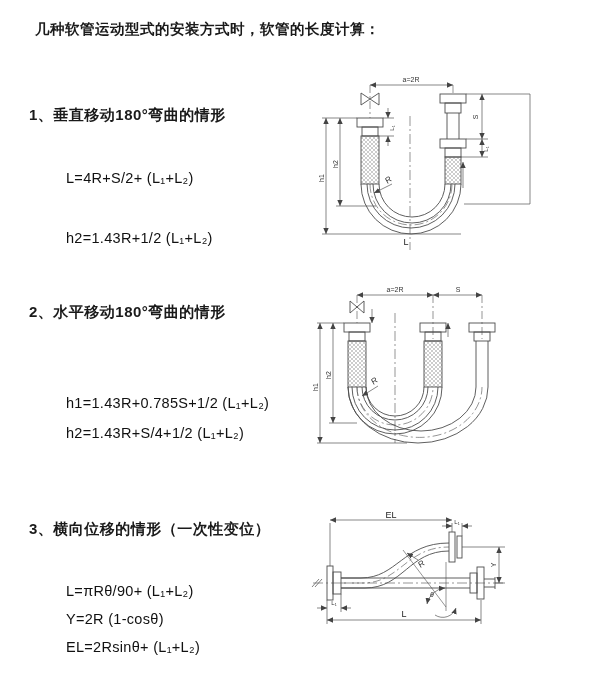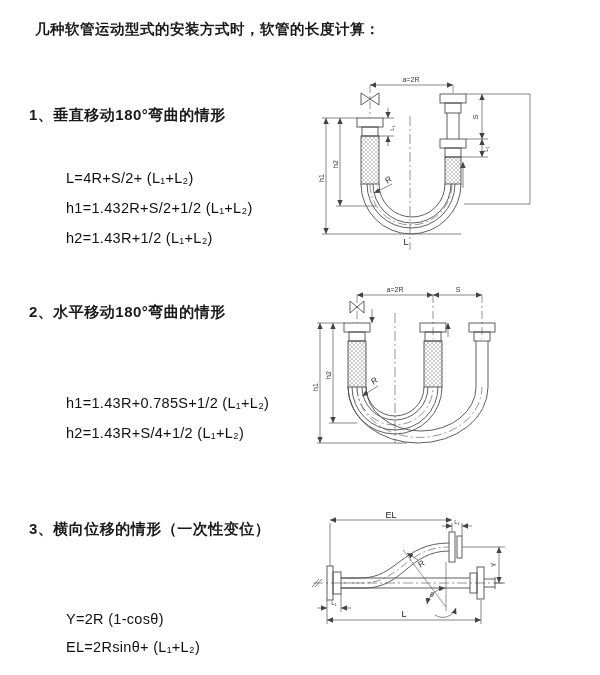--- a/index.html
+++ b/index.html
@@ -27,21 +27,20 @@
 </style>
 </head>
 <body>
 
 <div id="canvas">
 
   <div class="doc-title">几种软管运动型式的安装方式时，软管的长度计算：</div>
 
   <div class="sec-heading" style="top:106px">1、垂直移动180°弯曲的情形</div>
   <div class="formula" style="top:133px">L=4R+S/2+ (L₁+L₂)</div>
-  <div class="formula" style="top:163px">h1=1.432R+S/2+1/2 (L₁+L₂)</div>
   <div class="formula" style="top:193px">h2=1.43R+1/2 (L₁+L₂)</div>
 
   <svg style="left:316px;top:72px" width="272" height="182" viewBox="0 0 272 182">
     <defs>
       <pattern id="br1" width="4" height="4" patternUnits="userSpaceOnUse">
         <path d="M0,4 L4,0 M0,0 L4,4" stroke="#999" stroke-width="0.5"></path>
       </pattern>
       <marker id="m1" markerWidth="7" markerHeight="7" refX="6" refY="3.5" orient="auto-start-reverse" markerUnits="userSpaceOnUse">
         <path d="M0,0.8 L6,3.5 L0,6.2 Z" fill="#444"></path>
       </marker>
@@ -169,20 +168,21 @@
       <line x1="66" y1="103" x2="50" y2="113" marker-end="url(#m2)"></line>
     </g>
     <text class="dimtxt" x="83" y="9" text-anchor="middle">a=2R</text>
     <text class="dimtxt" x="146" y="9" text-anchor="middle">S</text>
     <text class="dimtxt" x="6" y="104" text-anchor="middle" transform="rotate(-90 6 104)">h1</text>
     <text class="dimtxt" x="19" y="92" text-anchor="middle" transform="rotate(-90 19 92)">h2</text>
     <text class="rlab" x="64" y="100" text-anchor="middle" transform="rotate(-40 64 100)">R</text>
   </svg>
 
   <div class="sec-heading" style="top:520px">3、横向位移的情形（一次性变位）</div>
+  <div class="formula" style="top:546px">L=πRθ/90+ (L₁+L₂)</div>
   <div class="formula" style="top:574px">Y=2R (1-cosθ)</div>
   <div class="formula" style="top:602px">EL=2Rsinθ+ (L₁+L₂)</div>
 
   <svg style="left:305px;top:508px" width="285" height="135" viewBox="0 0 285 135">
     <defs>
       <marker id="m3" markerWidth="7" markerHeight="7" refX="6" refY="3.5" orient="auto-start-reverse" markerUnits="userSpaceOnUse">
         <path d="M0,0.8 L6,3.5 L0,6.2 Z" fill="#444"></path>
       </marker>
     </defs>
     <g stroke="#4d4d4d" fill="none" stroke-width="0.9">

